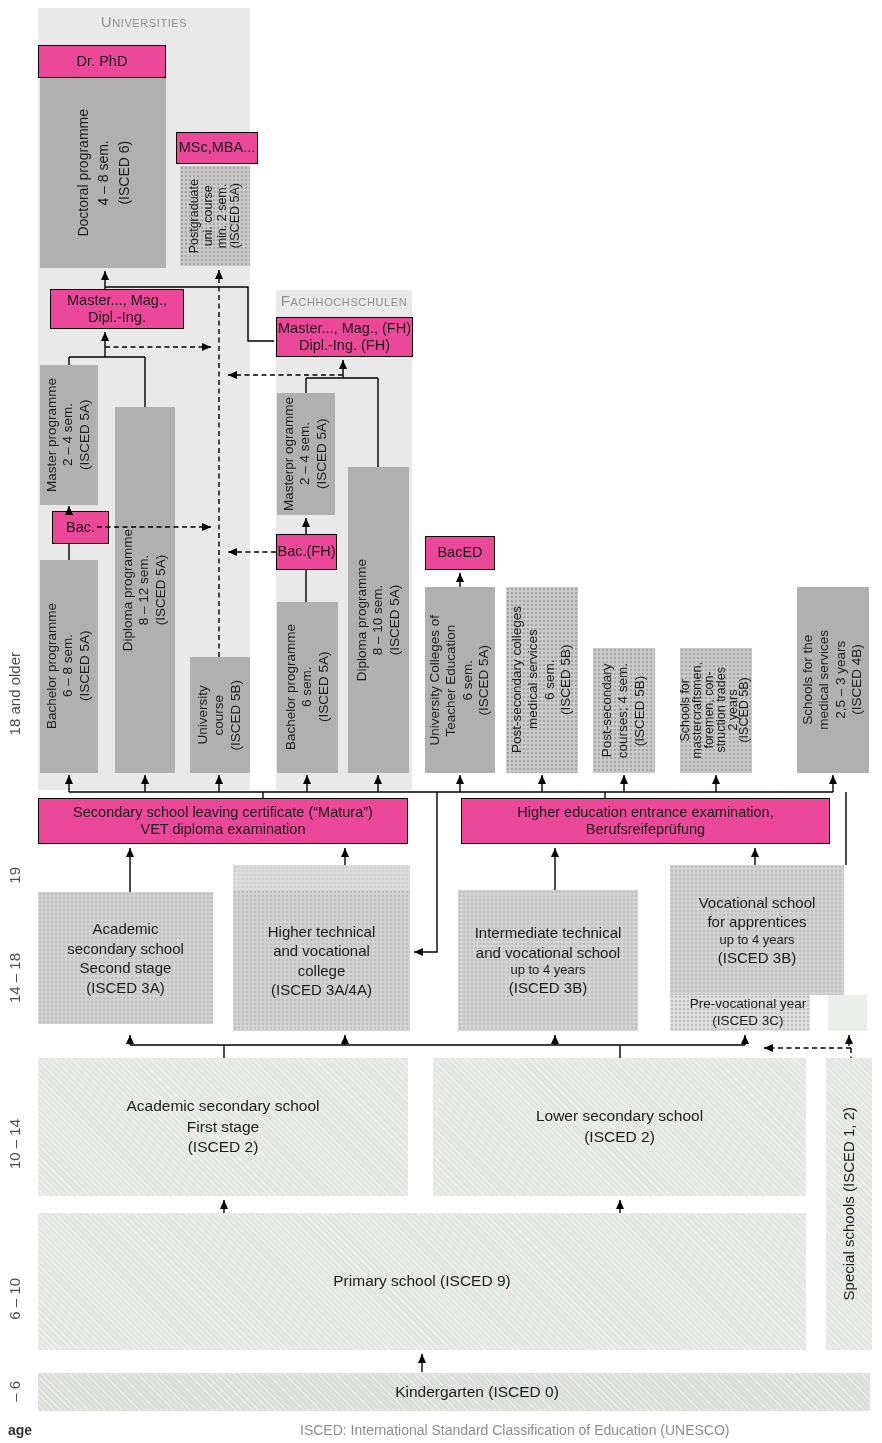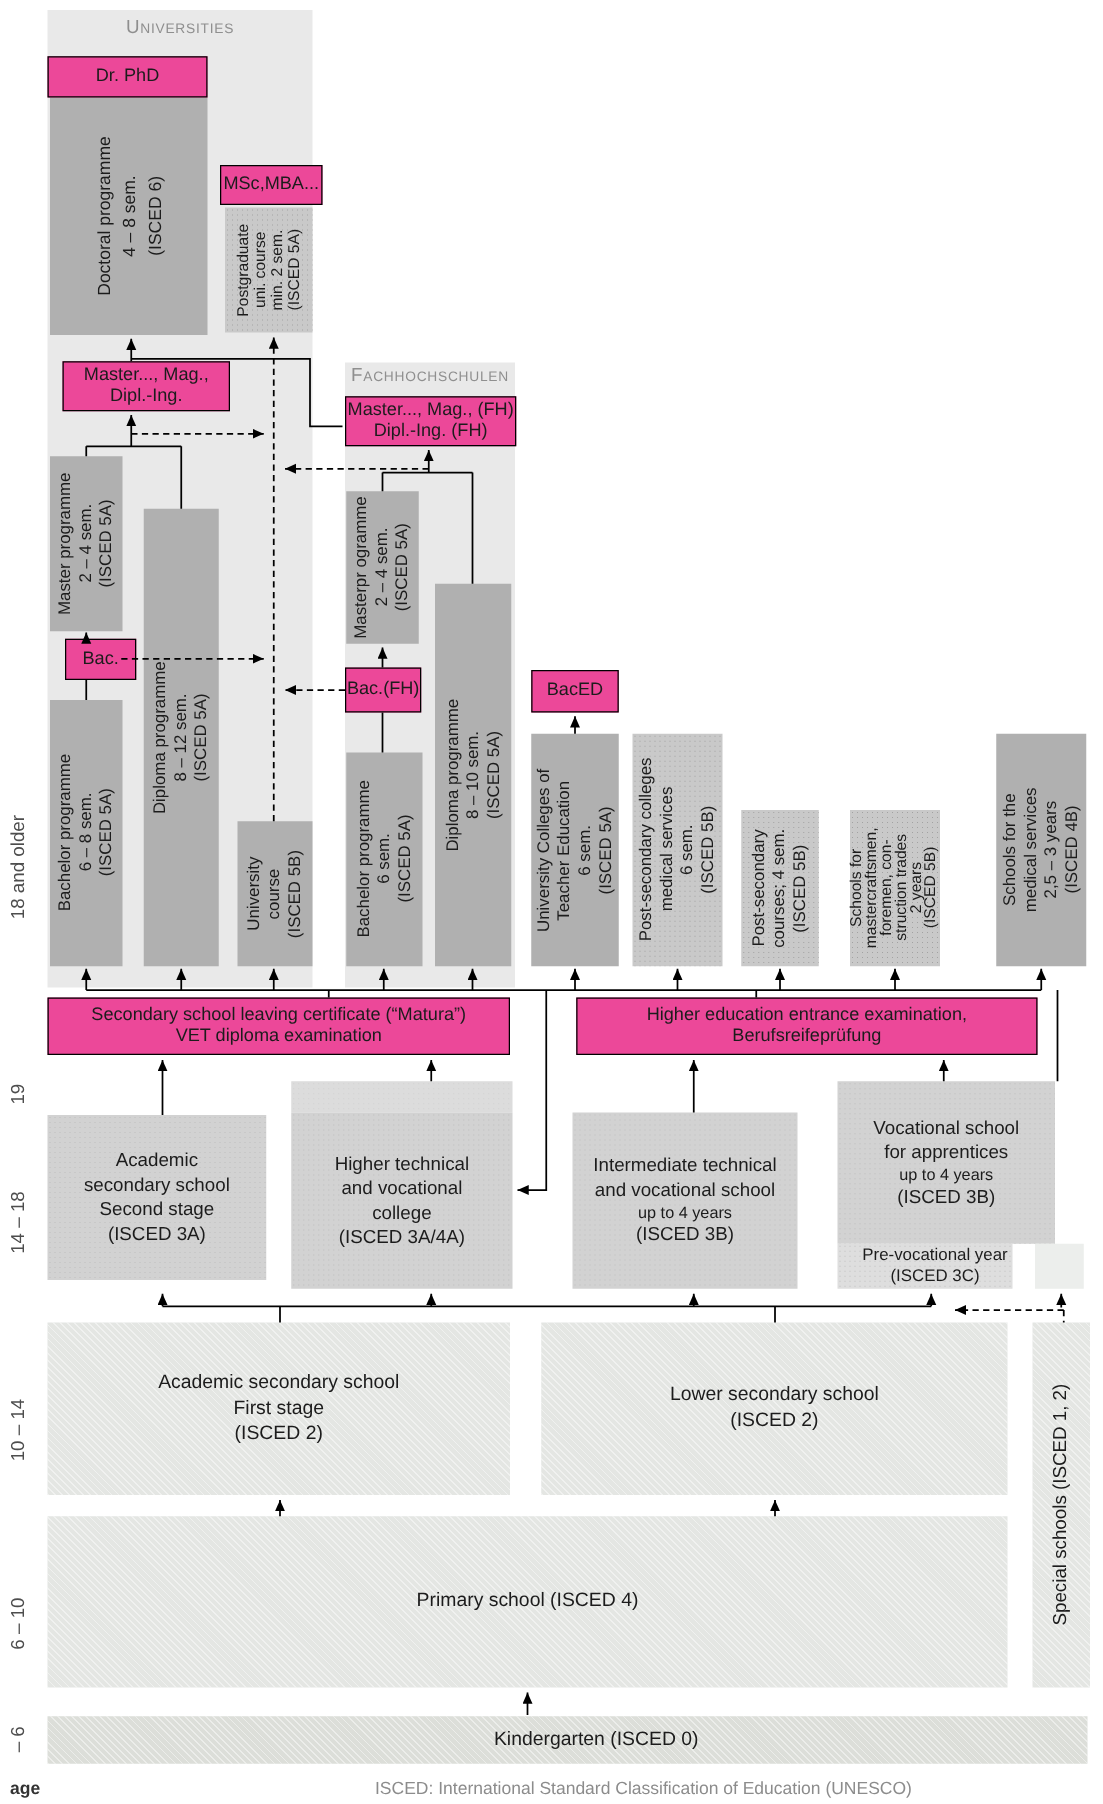--- a/index.html
+++ b/index.html
@@ -189,21 +189,21 @@
 (ISCED 3C)</div>
   <div class="abs smallbox" style="left:828px;top:995px;width:39px;height:36px;"></div>
 
   <div class="abs lband" style="left:38px;top:1058px;width:370px;height:138px;">Academic secondary school
 First stage
 (ISCED 2)</div>
   <div class="abs lband" style="left:433px;top:1058px;width:373px;height:138px;">Lower secondary school
 (ISCED 2)</div>
   <div class="abs lband" style="left:826px;top:1058px;width:46px;height:292px;">
     <div class="vtext" style="font-size:15px;">Special schools (ISCED 1, 2)</div></div>
-  <div class="abs lband" style="left:38px;top:1213px;width:768px;height:137px;">Primary school (ISCED 4)</div>
+  <div class="abs lband" style="left:38px;top:1213px;width:768px;height:137px;">Primary school (ISCED 9)</div>
   <div class="abs lband kind" style="left:38px;top:1373px;width:832px;height:38px;padding-left:46px;">Kindergarten (ISCED 0)</div>
 
   <div class="abs agelabel" style="left:2px;top:598px;width:26px;height:192px;">
     <div class="vtext" style="font-size:15px;">18 and older</div>
     </div>
   <div class="abs agelabel" style="left:2px;top:858px;width:26px;height:34px;">
     <div class="vtext" style="font-size:15px;">19</div>
     </div>
   <div class="abs agelabel" style="left:2px;top:922px;width:26px;height:112px;">
     <div class="vtext" style="font-size:15px;">14 – 18</div>

